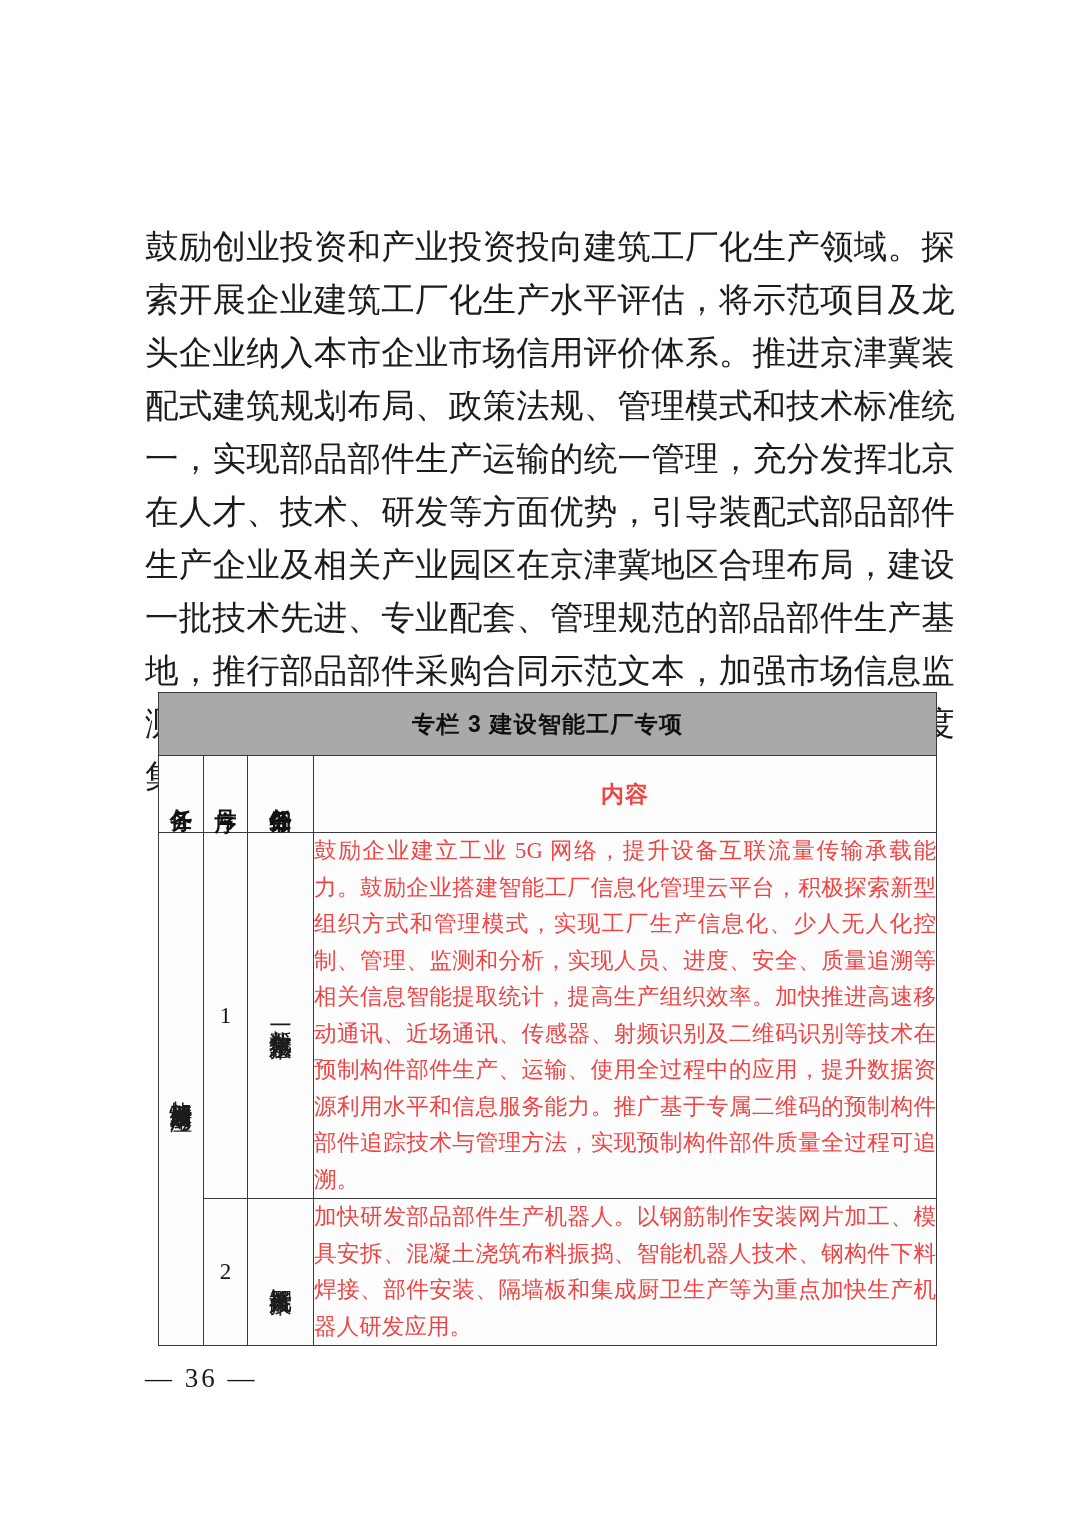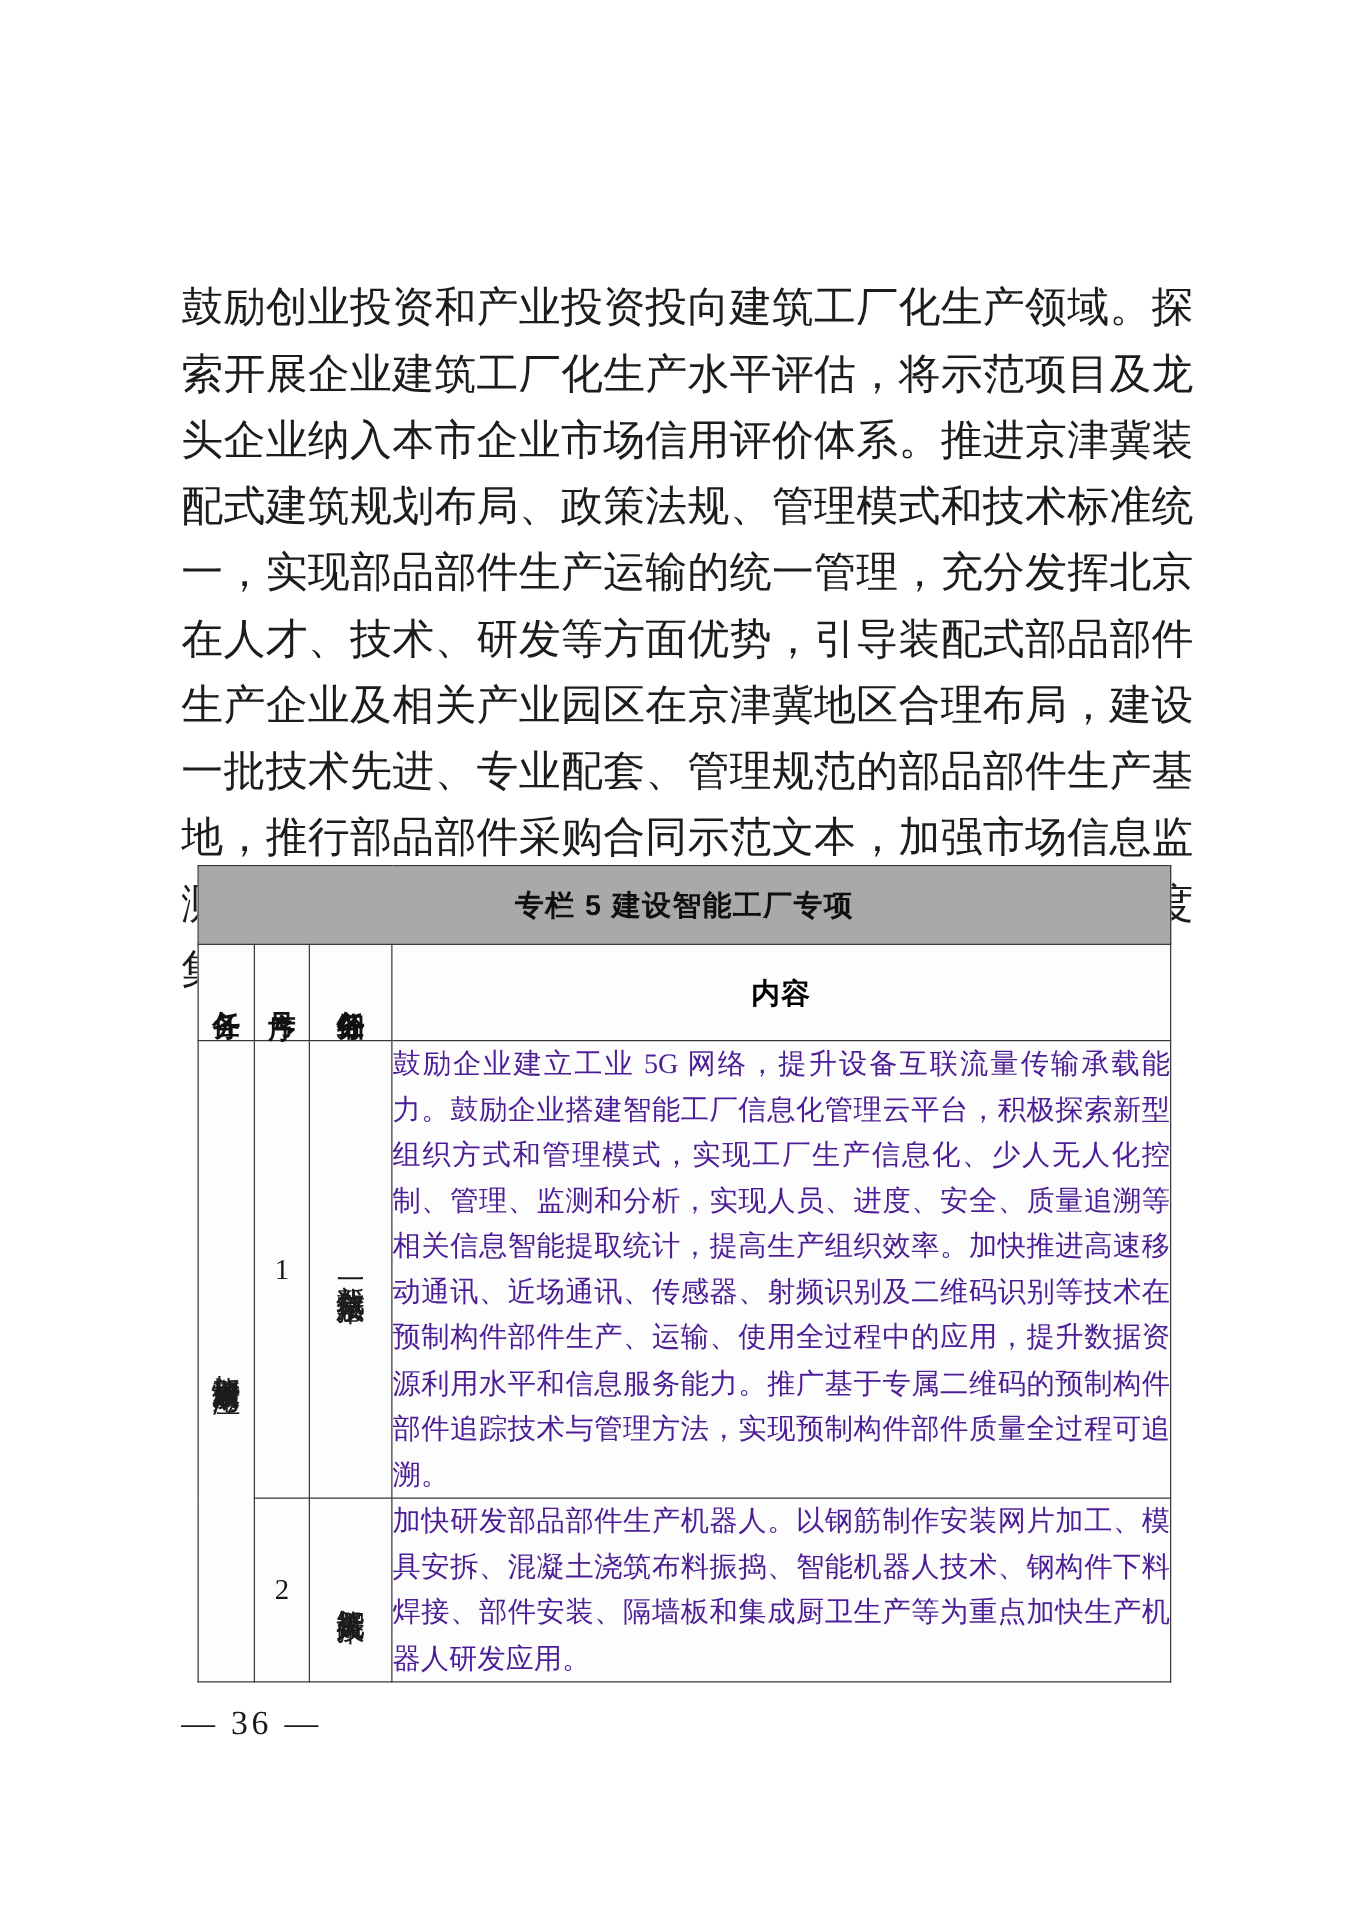--- a/index.html
+++ b/index.html
@@ -88,21 +88,21 @@
     font-family: "Liberation Sans", "DejaVu Sans", sans-serif;
     color: #111;
     writing-mode: vertical-rl;
     text-orientation: upright;
     height: 68px;
   }
   .hdr-content-label {
     font-size: 23px;
     font-weight: bold;
     font-family: "Liberation Sans", "DejaVu Sans", sans-serif;
-    color: #000000;
+    color: #ef4444;
     letter-spacing: 1px;
   }
 
   
   .vcell {
     text-align: center;
     padding: 6px 2px;
   }
   .vtext {
     display: inline-block;
@@ -128,21 +128,21 @@
     color: #151515;
     font-family: "Liberation Serif", "DejaVu Serif", serif;
   }
 
   .content-cell {
     padding: 8px 10px 10px 12px;
     font-size: 22.6px;
     line-height: 36.5px;
     text-align: justify;
     text-justify: inter-character;
-    color: #4c1d95;
+    color: #ef4444;
   }
   .content-cell.r1 { height: 316px; }
   .content-cell.r2 { height: 140px; }
 
   
   .page-number {
     position: absolute;
     left: 145px;
     top: 1363px;
     font-size: 27px;
@@ -161,21 +161,21 @@
   <table class="box-table">
     <colgroup>
       <col class="col-task">
       <col class="col-no">
       <col class="col-sub">
       <col class="col-content">
     </colgroup>
     <tbody>
       <tr>
         <td class="tbl-title-cell" colspan="4">
-          <span class="tbl-title-text">专栏 5  建设智能工厂专项</span>
+          <span class="tbl-title-text">专栏 3  建设智能工厂专项</span>
         </td>
       </tr>
 
       <tr>
         <td class="hdr-cell">
           <span class="hdr-vert">任务</span>
         </td>
         <td class="hdr-cell">
           <span class="hdr-vert">序号</span>
         </td>

